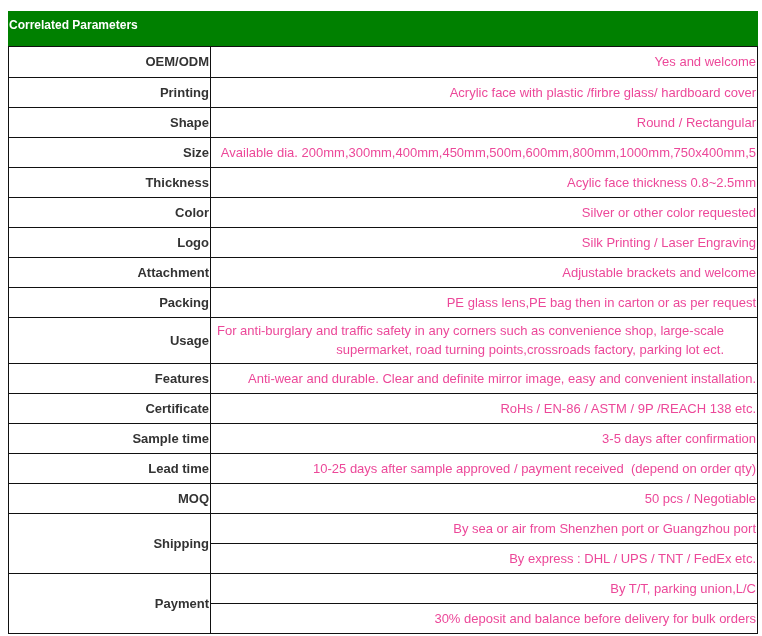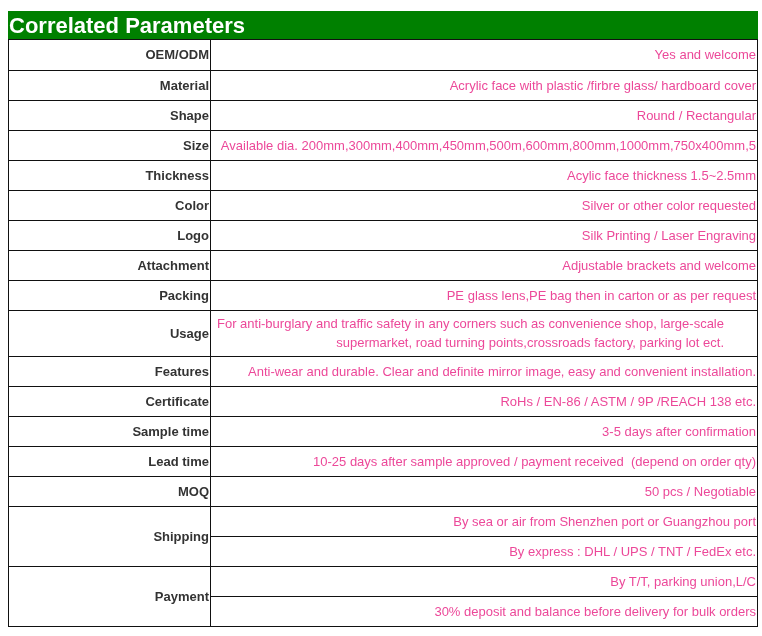--- a/index.html
+++ b/index.html
@@ -1,20 +1,20 @@
 <!DOCTYPE html>
 <html><head>
   <meta charset="utf-8">
   <style>
     html, body { margin: 0; padding: 0; background: #ffffff; }
     body { width: 762px; height: 636px; position: relative; overflow: hidden;
            font-family: "Liberation Sans", sans-serif; }
     .wrap { position: absolute; left: 8px; top: 11px; width: 750px; }
-    .title-bar { background: #008000; height: 29px; line-height: 29px; color: #fff;
-                 font-weight: bold; font-size: 22px; padding-left: 1px;
+    .title-bar { background: #008000; height: 36px; line-height: 29px; color: #fff;
+                 font-weight: bold; font-size: 12px; padding-left: 1px;
                  border-bottom: 1px solid #111; box-sizing: border-box; }
     table { border-collapse: collapse; width: 750px; table-layout: fixed; text-align: right; }
     td { border: 1px solid #111; font-size: 13px; color: #ec4899; padding: 0 1px;
          vertical-align: middle; line-height: 19px; white-space: nowrap; overflow: hidden; }
     td.label { width: 199px; font-weight: bold; color: #333; }
     tr.r { height: 30px; }
     tr.tall { height: 46px; margin-left: 44px; }
     td.wrapcell { white-space: normal; }
     table tr:first-child td { border-top: none; }
   </style>
@@ -23,34 +23,34 @@
 
 <div class="wrap">
   <div class="title-bar">Correlated Parameters</div>
   <table>
     <tbody>
       <tr class="r">
         <td class="label">OEM/ODM</td>
         <td>Yes and welcome</td>
       </tr>
       <tr class="r">
-        <td class="label">Material</td>
+        <td class="label">Printing</td>
         <td>Acrylic face with plastic /firbre glass/ hardboard cover</td>
       </tr>
       <tr class="r">
         <td class="label">Shape</td>
         <td>Round / Rectangular</td>
       </tr>
       <tr class="r">
         <td class="label">Size</td>
         <td>Available dia. 200mm,300mm,400mm,450mm,500m,600mm,800mm,1000mm,750x400mm,5</td>
       </tr>
       <tr class="r">
         <td class="label">Thickness</td>
-        <td>Acylic face thickness 1.5~2.5mm</td>
+        <td>Acylic face thickness 0.8~2.5mm</td>
       </tr>
       <tr class="r">
         <td class="label">Color</td>
         <td>Silver or other color requested</td>
       </tr>
       <tr class="r">
         <td class="label">Logo</td>
         <td>Silk Printing / Laser Engraving</td>
       </tr>
       <tr class="r">

